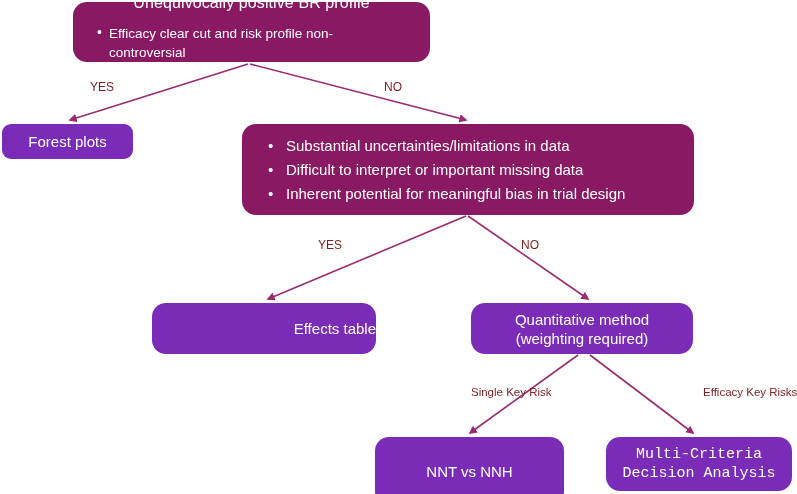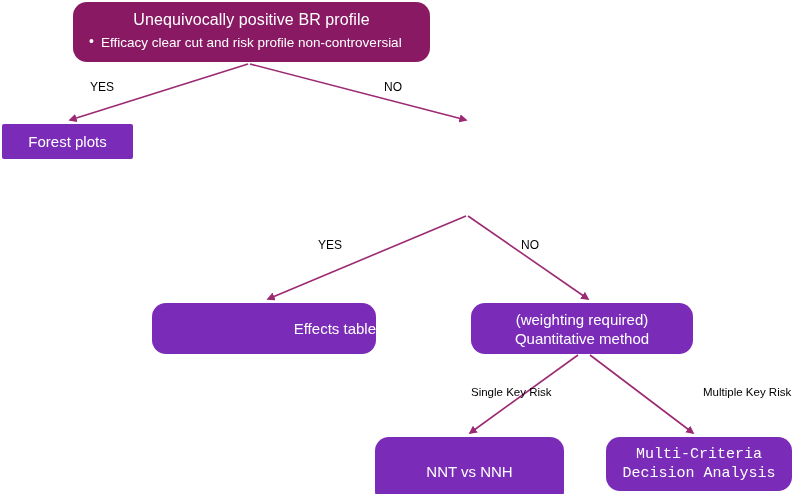--- a/index.html
+++ b/index.html
@@ -42,21 +42,21 @@
     line-height: 20px;
     letter-spacing: 0.1px;
   }
   .node-center {
     text-align: center;
     font-size: 15px;
     line-height: 19px;
   }
   .bullets {
     list-style: none;
-    margin: 0;
+    margin: 8px;
     padding: 0;
   }
   .bullets li {
     position: relative;
     padding-left: 17px;
     font-size: 13.5px;
     line-height: 19px;
   }
   .bullets li::before {
     content: "\2022";
@@ -70,21 +70,21 @@
     line-height: 24px;
     padding-left: 22px;
   }
   .bullets.big li::before {
     left: 4px;
     top: 0px;
     font-size: 15px;
   }
   .edge-label {
     position: absolute;
-    color: #000000;
+    color: #7f1d1d;
     font-size: 12px;
     line-height: 14px;
     white-space: nowrap;
     z-index: 3;
   }
   .edge-label.small { font-size: 11.5px; margin-left: 48px; }
 </style>
 </head>
 <body>
 
@@ -110,32 +110,39 @@
     <line x1="590" y1="355" x2="693" y2="433" stroke="#9c2a72" stroke-width="1.6" marker-end="url(#arrow)"></line>
   </svg>
 
   <div class="node dark" style="left:73px; top:2px; width:357px; height:60px; padding:6px 14px 8px;">
     <div class="node-title">Unequivocally positive BR profile</div>
     <ul class="bullets">
       <li style="text-align:left; margin-top:3px; padding-left:14px;">Efficacy clear cut and risk profile non-controversial</li>
     </ul>
   </div>
 
-  <div class="node light" style="left:2px; top:124px; width:131px; height:35px; border-radius:2px;">
+  <div class="node light" style="left:2px; top:124px; width:131px; height:35px; border-radius:9px;">
     <div class="node-center">Forest plots</div>
   </div>
 
+  <div class="node dark" style="left:242px; top:124px; width:452px; height:91px; padding:4px 16px 4px 14px;">
+    <ul class="bullets big">
+      <li>Substantial uncertainties/limitations in data</li>
+      <li>Difficult to interpret or important missing data</li>
+      <li>Inherent potential for meaningful bias in trial design</li>
+    </ul>
+  </div>
 
   <div class="node light" style="left:152px; top:303px; width:224px; height:51px;align-items:flex-end;">
     <div class="node-center">Effects table</div>
   </div>
 
   <div class="node light" style="left:471px; top:303px; width:222px; height:51px;">
+    <div class="node-center">Quantitative method</div>
     <div class="node-center">(weighting required)</div>
-    <div class="node-center">Quantitative method</div>
   </div>
 
   <div class="node light" style="left:375px; top:437px; width:189px; height:68px;">
     <div class="node-center">NNT vs NNH</div>
   </div>
 
   <div class="node light" style="left:606px; top:437px; width:186px; height:54px;font-family:Liberation Mono, monospace;">
     <div class="node-center">Multi-Criteria</div>
     <div class="node-center">Decision Analysis</div>
   </div>
@@ -143,15 +150,15 @@
   <div class="edge-label" style="left:90px; top:80px;">YES</div>
 
   <div class="edge-label" style="left:384px; top:80px;">NO</div>
 
   <div class="edge-label" style="left:318px; top:238px;">YES</div>
 
   <div class="edge-label" style="left:521px; top:238px;">NO</div>
 
   <div class="edge-label small" style="left:423px; top:385px;">Single Key Risk</div>
 
-  <div class="edge-label small" style="left:655px; top:385px;">Multiple Key Risk</div>
+  <div class="edge-label small" style="left:655px; top:385px;">Efficacy Key Risks</div>
 
 </div>
 
 </body></html>

